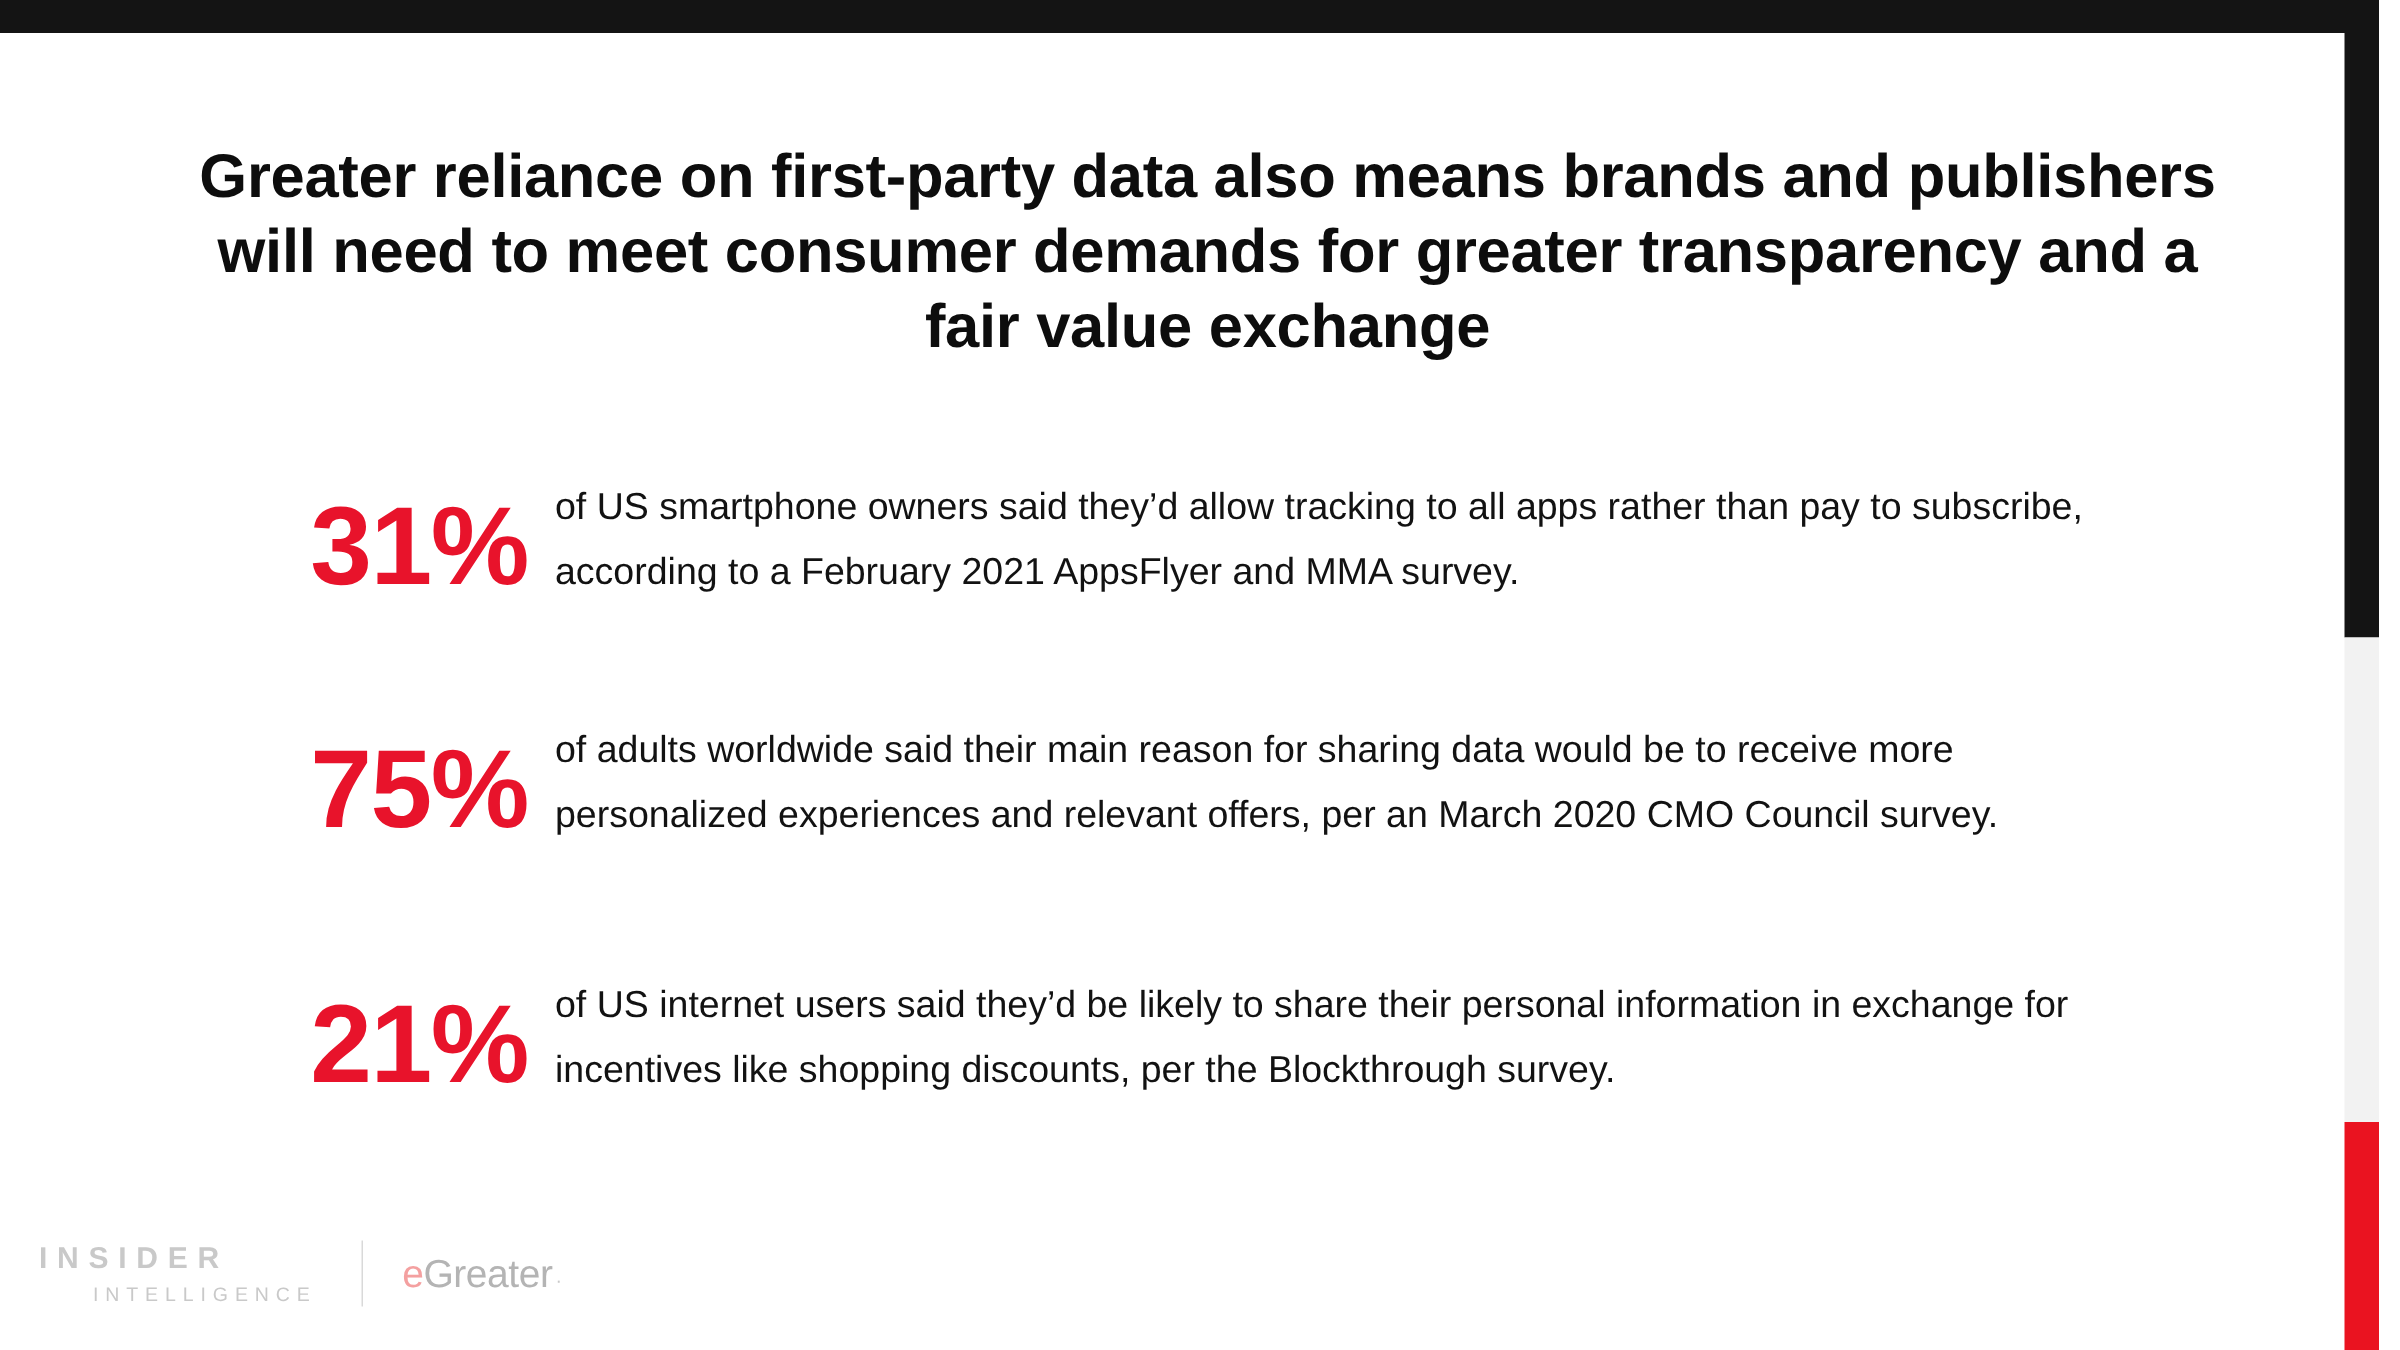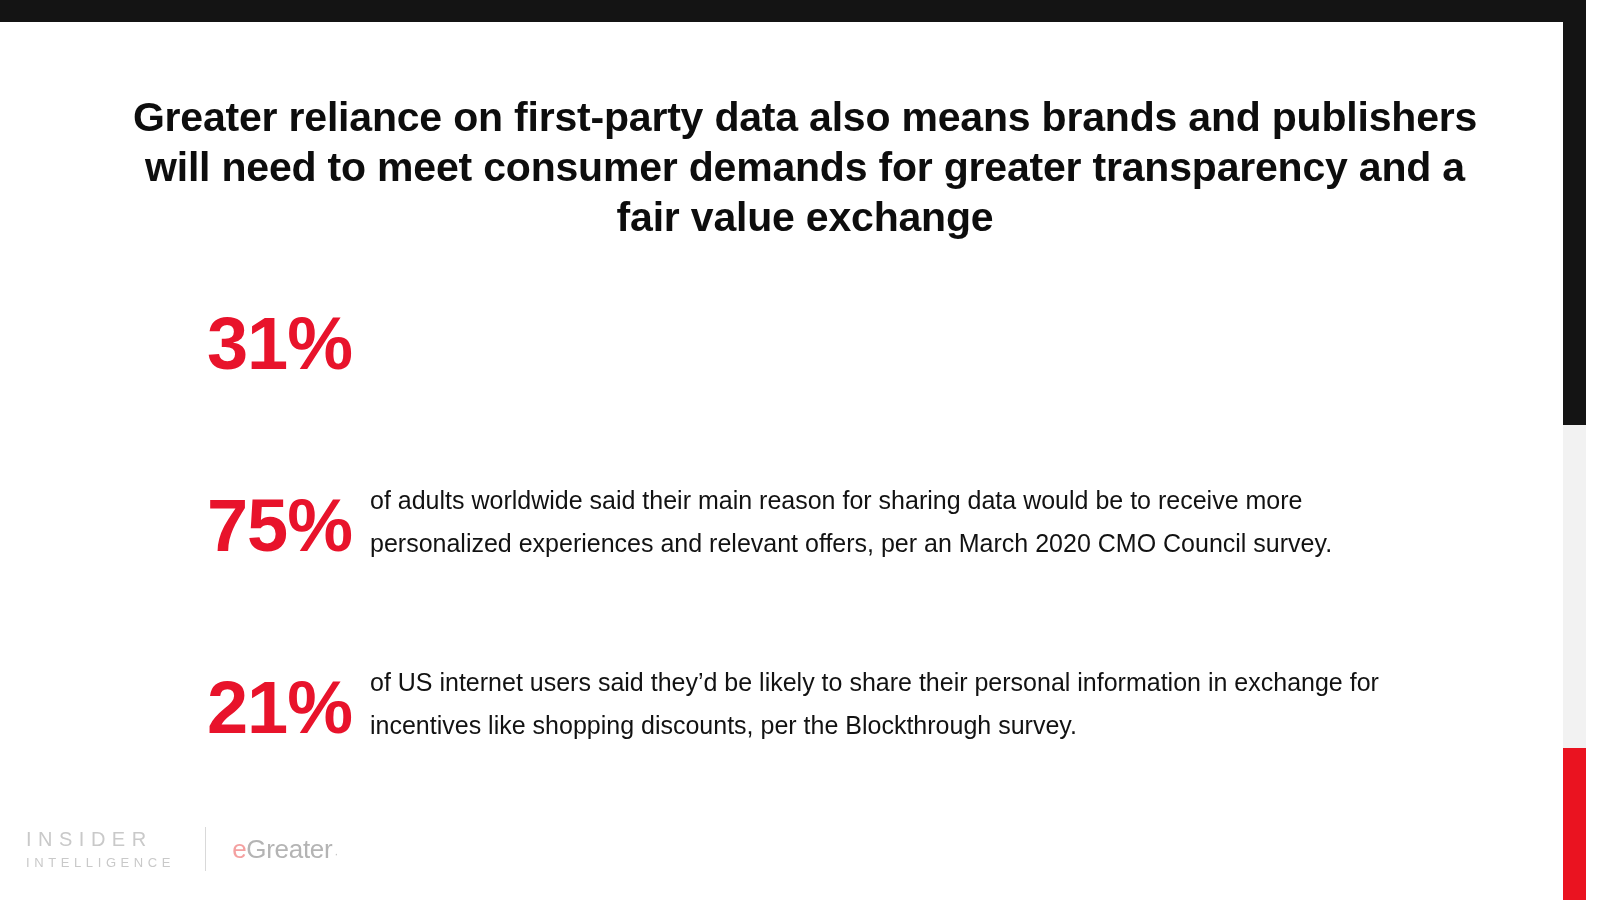--- a/index.html
+++ b/index.html
@@ -75,21 +75,21 @@
   }
   .stat-row {
     position: absolute;
     left: 0;
     width: 1540px;
     display: flex;
     align-items: flex-end;
   }
   .stat-row-0 { top: 0px; }
   .stat-row-1 { top: 162px; }
-  .stat-row-2 { top: 344px; }
+  .stat-row-2 { top: 332px; }
 
   .stat-figure {
     width: 370px;
     flex: 0 0 370px;
     text-align: right;
     padding-right: 18px;
     box-sizing: border-box;
     font-size: 74px;
     line-height: 78px;
     font-weight: bold;
@@ -117,28 +117,29 @@
   .brand-ii {
     display: flex;
     flex-direction: column;
     justify-content: center;
     line-height: 1;
   }
   .brand-ii .line1 {
     font-size: 20px;
     letter-spacing: 6.5px;
     color: #c9c9c9;
-    font-weight: normal;
+    font-weight: bold;
   }
   .brand-ii .line2 {
     font-size: 13px;
     letter-spacing: 4.6px;
     color: #c9c9c9;
     font-weight: normal;
     margin-top: 7px;
+    margin-left: 36px;
   }
   .brand-divider {
     width: 1px;
     height: 44px;
     background: #d9d9d9;
     margin: 0 26px 0 30px;
   }
   .brand-em {
     font-size: 26px;
     letter-spacing: -0.3px;
@@ -164,20 +165,21 @@
   <div class="edge-strip edge-dark"></div>
   <div class="edge-strip edge-gray"></div>
   <div class="edge-strip edge-red"></div>
 
   <div class="title">Greater reliance on first-party data also means brands and publishers will need to meet consumer demands for greater transparency and a fair value exchange</div>
 
   <div class="stats">
 
     <div class="stat-row stat-row-0">
       <div class="stat-figure">31%</div>
+      <div class="stat-desc">of US smartphone owners said they’d allow tracking to all apps rather than pay to subscribe, according to a February 2021 AppsFlyer and MMA survey.</div>
     </div>
 
     <div class="stat-row stat-row-1">
       <div class="stat-figure">75%</div>
       <div class="stat-desc">of adults worldwide said their main reason for sharing data would be to receive more personalized experiences and relevant offers, per an March 2020 CMO Council survey.</div>
     </div>
 
     <div class="stat-row stat-row-2">
       <div class="stat-figure">21%</div>
       <div class="stat-desc">of US internet users said they’d be likely to share their personal information in exchange for incentives like shopping discounts, per the Blockthrough survey.</div>

